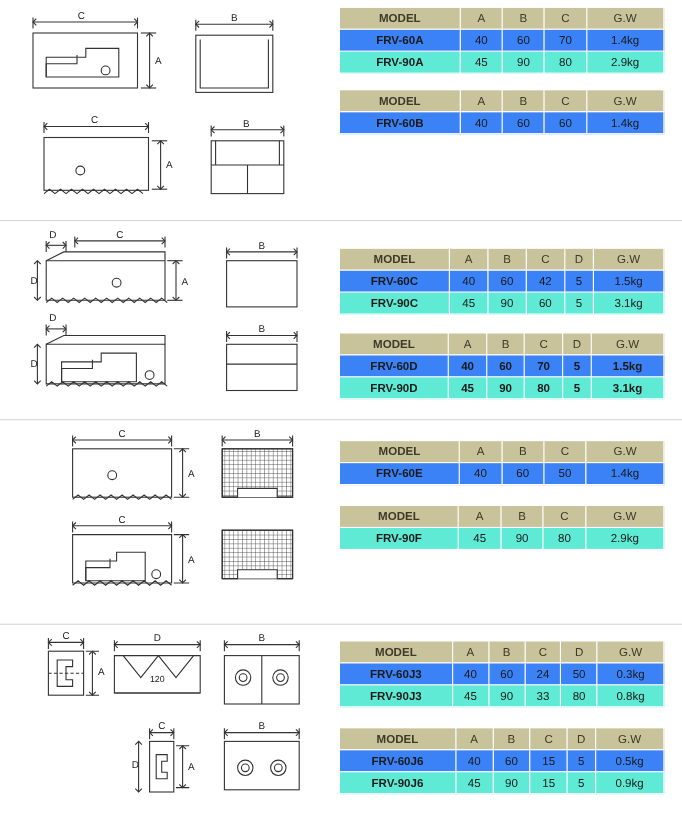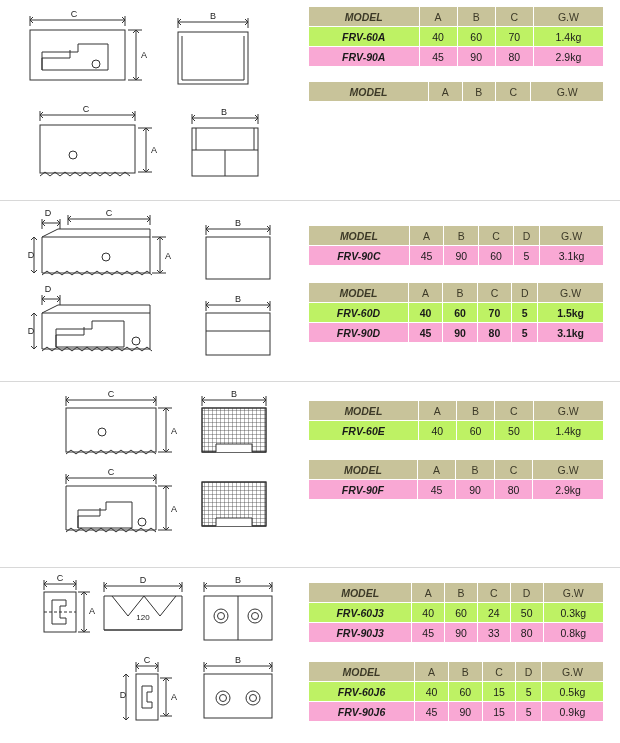--- a/index.html
+++ b/index.html
@@ -57,30 +57,29 @@
     height: 19px;
     padding: 0 2px;
     font-weight: normal;
   }
   table.spec th {
     background: #c8c39a;
     color: #3d3a28;
     font-size: 10.5px;
   }
   table.spec tr.row-a td {
-    background: #bef264;
+    background: #3b82f6;
     color: #1a1a1a;
   }
   table.spec tr.row-b td {
-    background: #f9a8d4;
+    background: #5eead4;
     color: #1a1a1a;
   }
   table.spec td.model, table.spec th.model {
     font-weight: bold;
-    font-style: italic;
   }
   table.spec.bold td {
     font-weight: bold;
   }
   
   .svgwrap {
     position: absolute;
     left: 0;
     top: 0;
   }
@@ -192,20 +191,27 @@
         <thead>
           <tr>
             <th class="model">MODEL</th>
             <th>A</th>
             <th>B</th>
             <th>C</th>
             <th>G.W</th>
           </tr>
         </thead>
         <tbody>
+          <tr class="row-a">
+            <td class="model">FRV-60B</td>
+            <td>40</td>
+            <td>60</td>
+            <td>60</td>
+            <td>1.4kg</td>
+          </tr>
         </tbody>
       </table>
     </div>
   </div>
   <div class="band-sep"></div>
 
   <div class="band b2">
     <div class="draw-col">
       <svg class="svgwrap" width="300" height="180" viewBox="0 0 300 180">
         <g fill="none" stroke="#333" stroke-width="1">
@@ -282,20 +288,28 @@
           <tr>
             <th class="model">MODEL</th>
             <th>A</th>
             <th>B</th>
             <th>C</th>
             <th>D</th>
             <th>G.W</th>
           </tr>
         </thead>
         <tbody>
+          <tr class="row-a">
+            <td class="model">FRV-60C</td>
+            <td>40</td>
+            <td>60</td>
+            <td>42</td>
+            <td>5</td>
+            <td>1.5kg</td>
+          </tr>
           <tr class="row-b">
             <td class="model">FRV-90C</td>
             <td>45</td>
             <td>90</td>
             <td>60</td>
             <td>5</td>
             <td>3.1kg</td>
           </tr>
         </tbody>
       </table>

